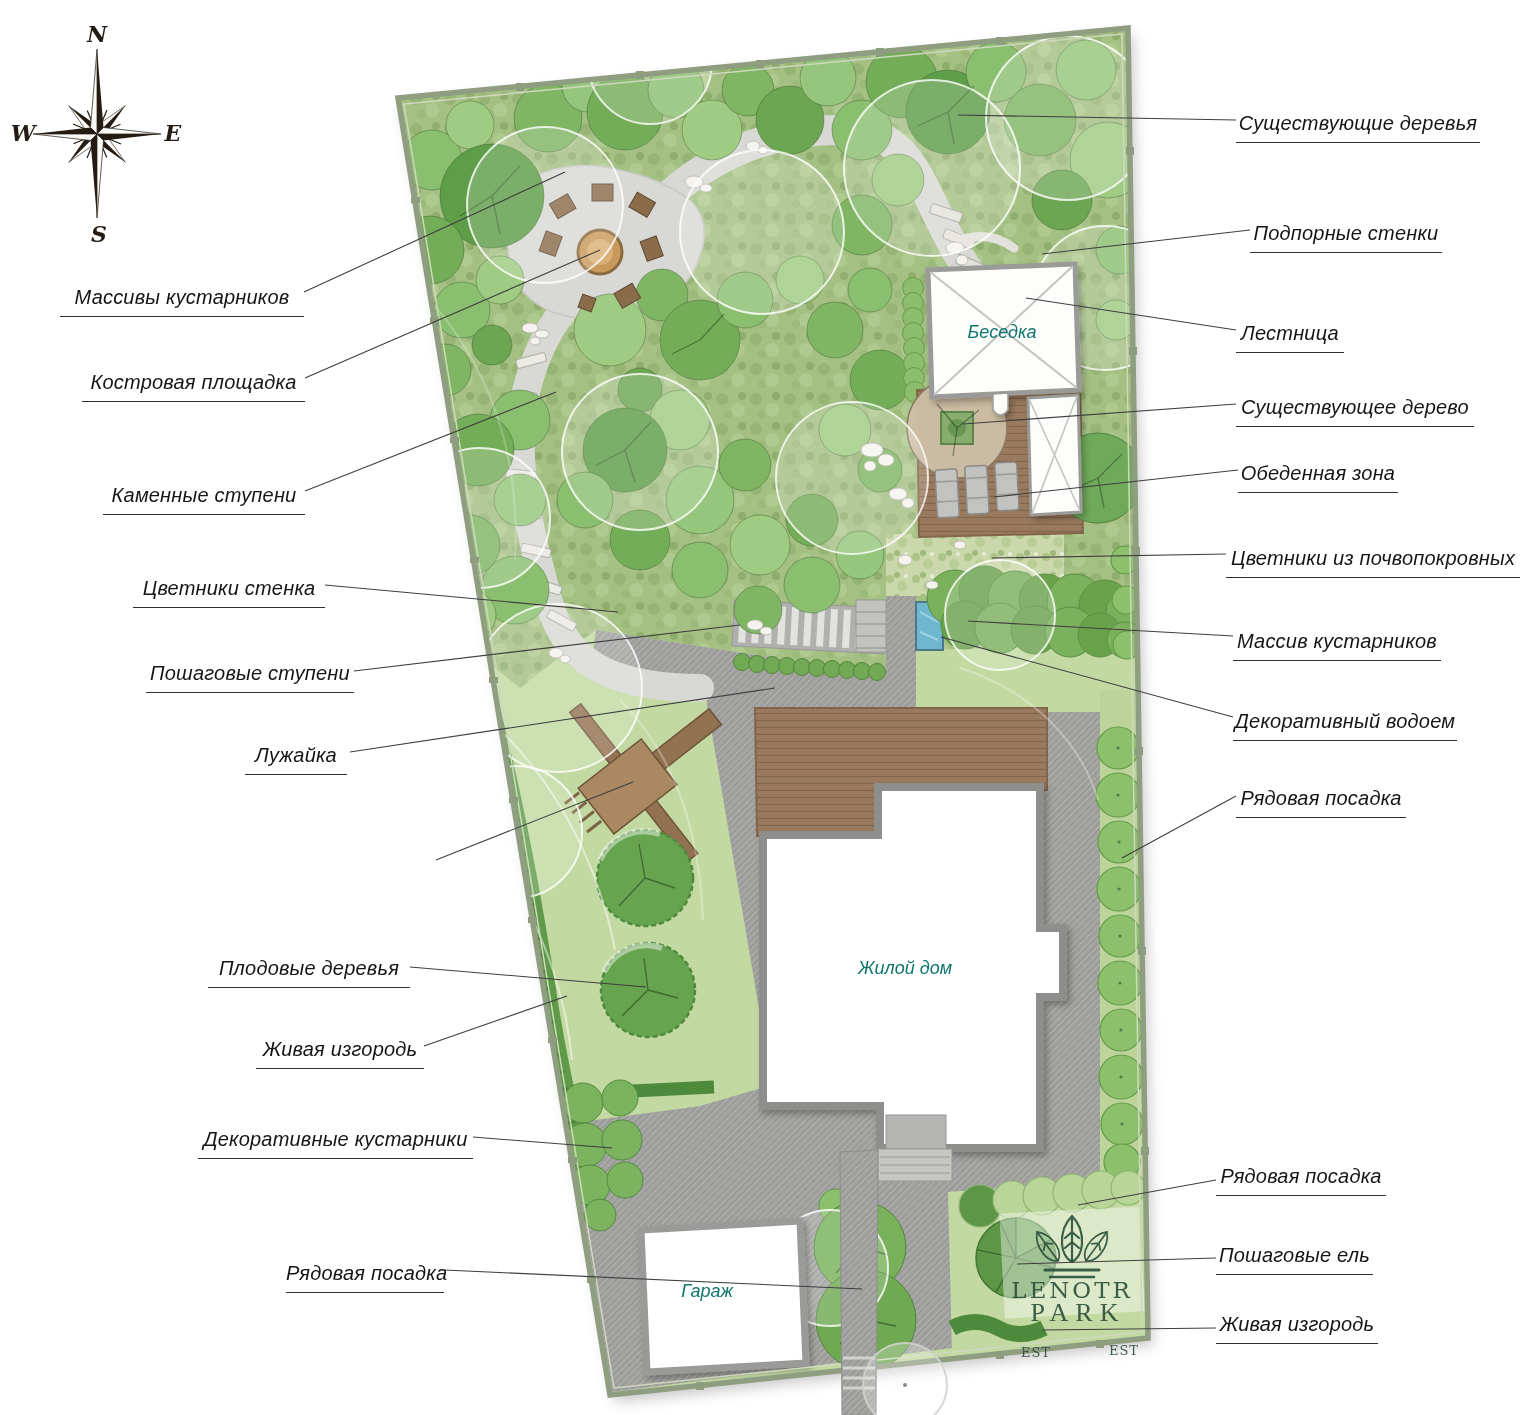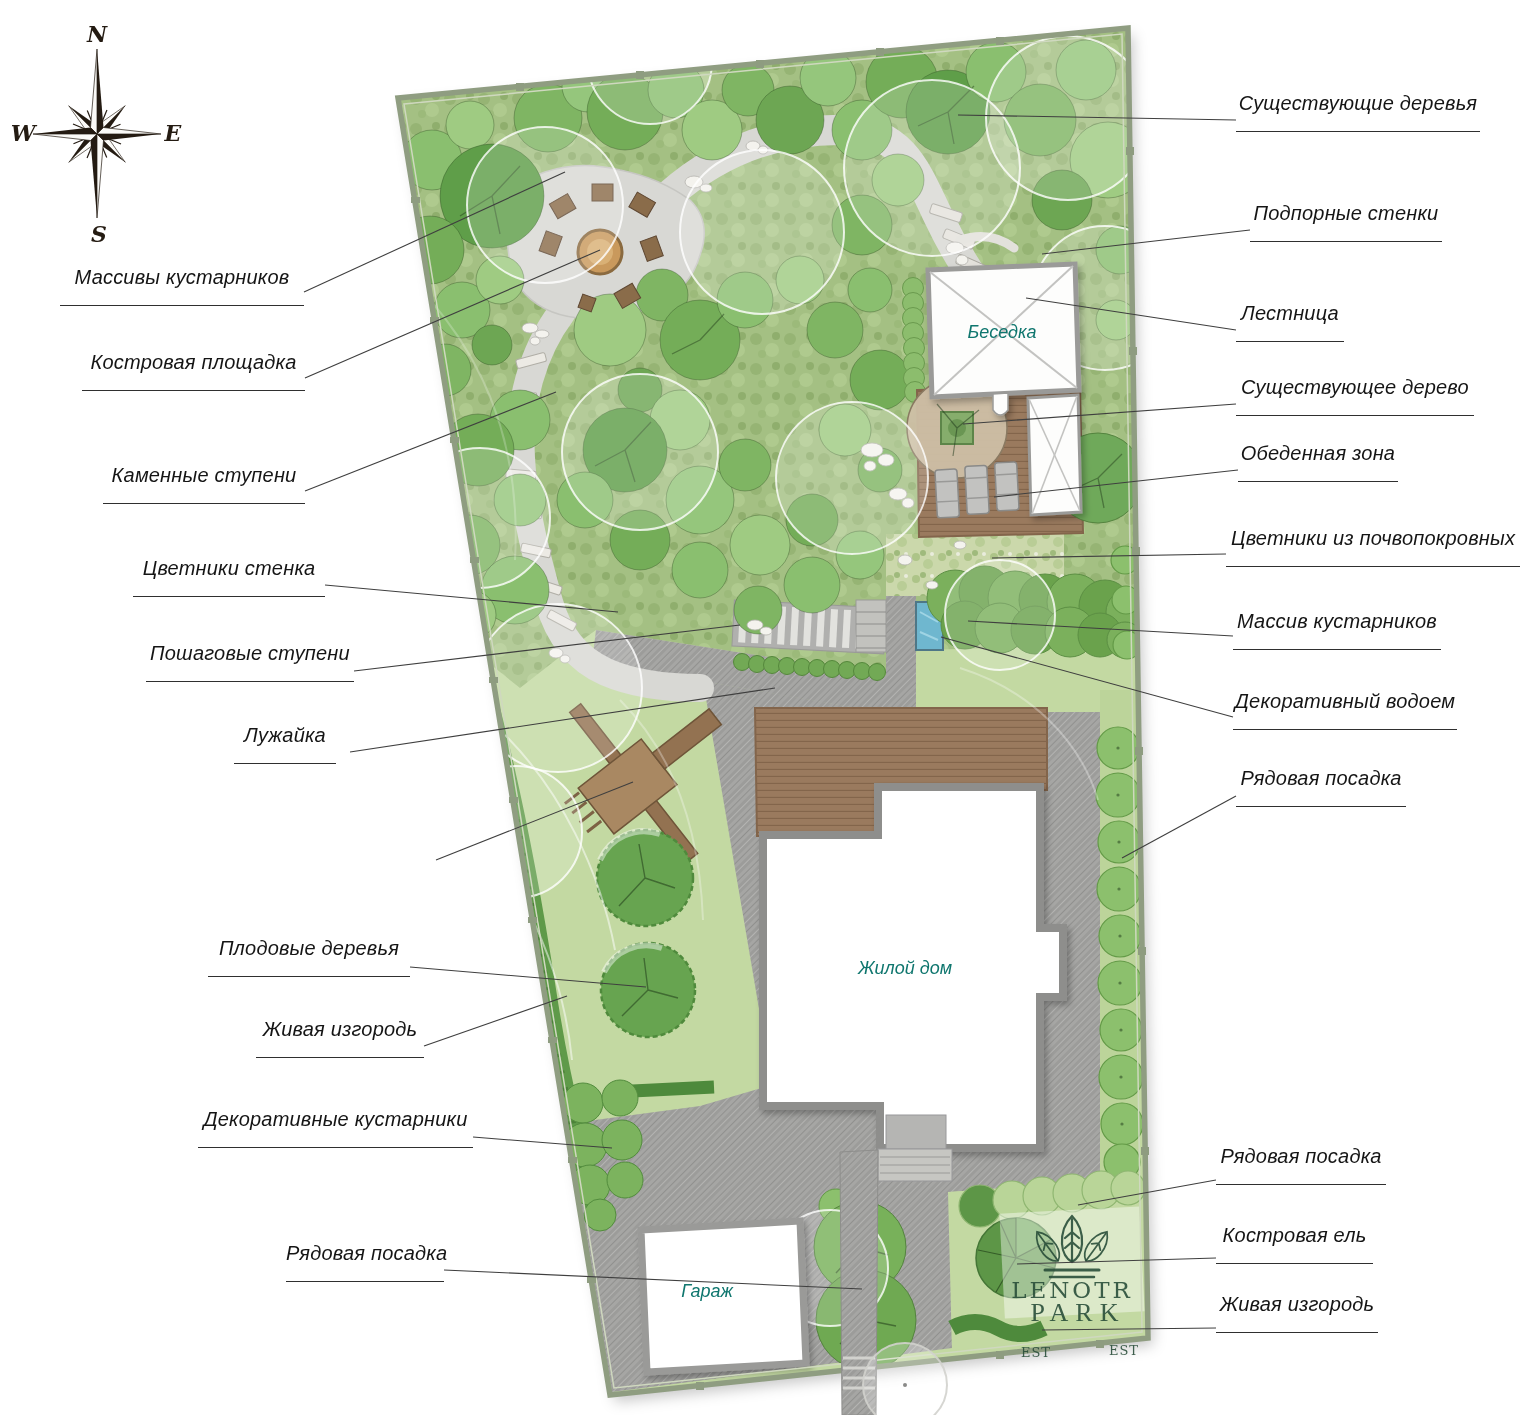--- a/index.html
+++ b/index.html
@@ -1,22 +1,22 @@
 <!DOCTYPE html>
 <html><head>
 <meta charset="utf-8">
 <style>
   html,body{margin:0;padding:0;background:#ffffff;}
   .stage{position:relative;width:1536px;height:1415px;background:#ffffff;overflow:hidden;
          font-family:"Liberation Sans",sans-serif;}
   .stage svg{position:absolute;left:0;top:0;}
   
   .co{position:absolute;font:italic 20px/24px "Liberation Sans",sans-serif;color:#151515;
-      text-align:center;white-space:nowrap;border-bottom:1.5px solid #2f2f2f;padding-bottom:16px;
-      letter-spacing:.2px;}
+      text-align:center;white-space:nowrap;border-bottom:1.5px solid #2f2f2f;padding-bottom:7px;
+      letter-spacing:.2px;margin-top:20px;}
   
   .plan-label{position:absolute;font:italic 18px "Liberation Sans",sans-serif;color:#0f766e;
       transform:translate(-50%,-50%);white-space:nowrap;}
   
   .logo-t{position:absolute;font-family:"DejaVu Serif",serif;color:rgba(36,74,54,.88);
       transform:translate(-50%,-50%);white-space:nowrap;}
   .logo-l1{font-size:23px;letter-spacing:3px;}
   .logo-l2{font-size:26px;letter-spacing:7px;font-family:Liberation Serif, serif;}
   .logo-est{font-size:13px;letter-spacing:1px;margin-top:41px;}
 </style>
@@ -560,37 +560,37 @@
     <line x1="1216" y1="1258" x2="1017" y2="1264"></line>
     <line x1="1216" y1="1328" x2="1042" y2="1330"></line>
   </g>
 </svg>
 
 <div class="co" style="left:60px;top:265px;width:244px">Массивы кустарников</div>
 <div class="co" style="left:82px;top:350px;width:223px">Костровая площадка</div>
 <div class="co" style="left:103px;top:463px;width:202px">Каменные ступени</div>
 <div class="co" style="left:133px;top:556px;width:192px">Цветники стенка</div>
 <div class="co" style="left:146px;top:641px;width:208px">Пошаговые ступени</div>
-<div class="co" style="left:234px;top:723px;width:102px">Лужайка</div>
+<div class="co" style="left:245px;top:723px;width:102px">Лужайка</div>
 <div class="co" style="left:208px;top:936px;width:202px">Плодовые деревья</div>
 <div class="co" style="left:256px;top:1017px;width:168px">Живая изгородь</div>
 <div class="co" style="left:198px;top:1107px;width:275px">Декоративные кустарники</div>
 <div class="co" style="left:286px;top:1241px;width:158px">Рядовая посадка</div>
 
 <div class="co" style="left:1236px;top:91px;width:244px">Существующие деревья</div>
 <div class="co" style="left:1250px;top:201px;width:192px">Подпорные стенки</div>
 <div class="co" style="left:1236px;top:301px;width:108px">Лестница</div>
 <div class="co" style="left:1236px;top:375px;width:238px">Существующее дерево</div>
 <div class="co" style="left:1238px;top:441px;width:160px">Обеденная зона</div>
 <div class="co" style="left:1226px;top:526px;width:294px">Цветники из почвопокровных</div>
 <div class="co" style="left:1233px;top:609px;width:208px">Массив кустарников</div>
 <div class="co" style="left:1233px;top:689px;width:224px">Декоративный водоем</div>
 <div class="co" style="left:1236px;top:766px;width:170px">Рядовая посадка</div>
 <div class="co" style="left:1216px;top:1144px;width:170px">Рядовая посадка</div>
-<div class="co" style="left:1216px;top:1223px;width:157px">Костровая ель</div>
+<div class="co" style="left:1216px;top:1223px;width:157px">Пошаговые ель</div>
 <div class="co" style="left:1216px;top:1292px;width:162px">Живая изгородь</div>
 
 <div class="plan-label" style="left:1002px;top:332px">Беседка</div>
 <div class="plan-label" style="left:905px;top:968px">Жилой дом</div>
 <div class="plan-label" style="left:707px;top:1291px">Гараж</div>
 
 <div class="logo-t logo-l1" style="left:1072px;top:1290px">LENOTR</div>
 <div class="logo-t logo-l2" style="left:1078px;top:1313px">PARK</div>
 <div class="logo-t logo-est" style="left:1036px;top:1311px">EST</div>
 <div class="logo-t logo-est" style="left:1124px;top:1309px">EST</div>

